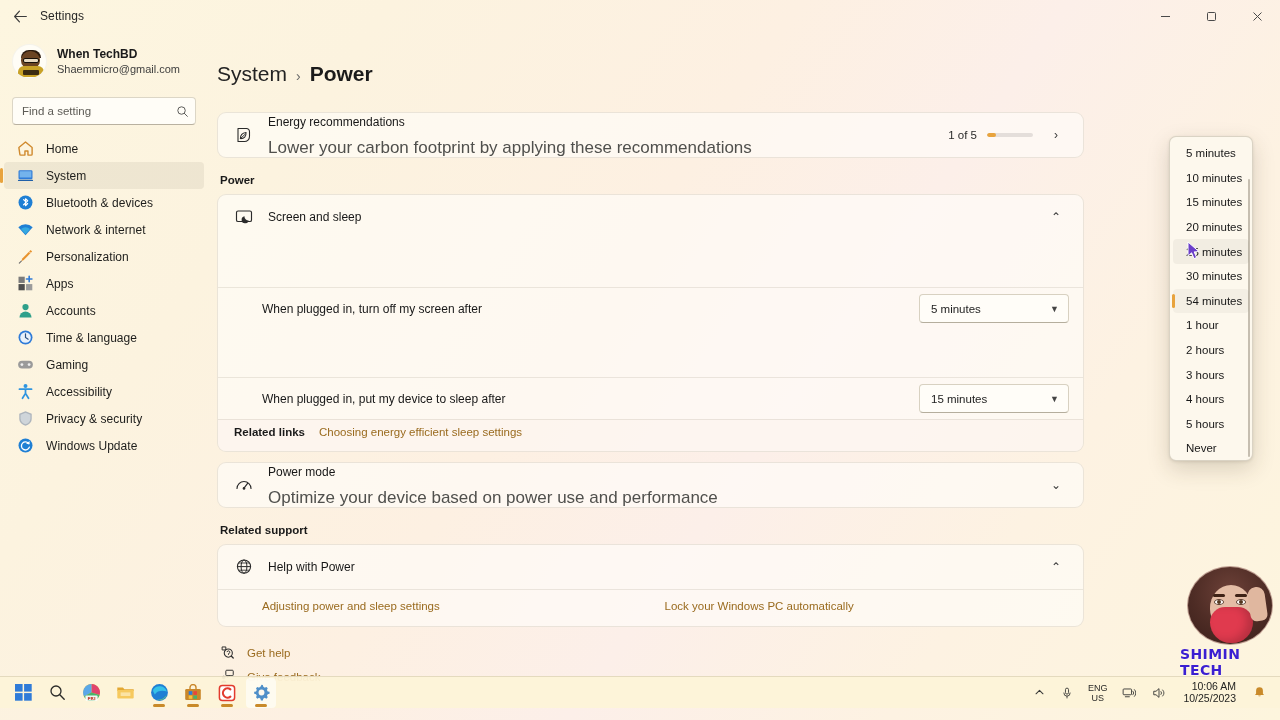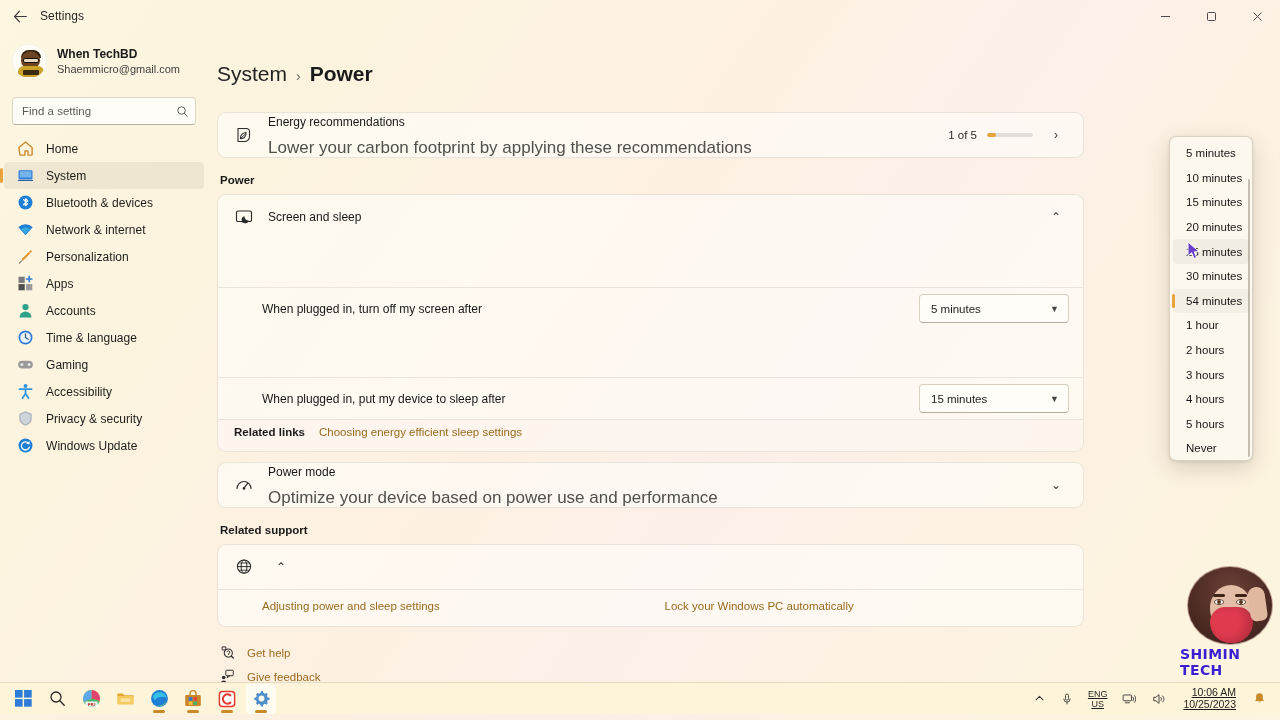--- a/index.html
+++ b/index.html
@@ -292,27 +292,26 @@
   }
   #wm-text {
     margin-top: 1px; font-size: 14px; font-weight: bold;
     color: #3b1fd1; letter-spacing: .4px;
     font-family: "DejaVu Sans", sans-serif;
     text-shadow: 0 1px 0 rgba(255,255,255,0.55);
   }
 
   
   #taskbar {
-    position: absolute; left: 0; bottom: 6px;
+    position: absolute; left: 0; bottom: 12px;
     width: 1280px; height: 32px;
     background: rgba(253,243,216,0.95);
     border-top: 1px solid rgba(180,168,140,0.35);
     display: flex; align-items: center;
     z-index: 80;
-    text-decoration: underline;
   }
   #tb-left { display: flex; align-items: center; gap: 4px; padding-left: 8px; }
   .tb-icon {
     width: 30px; height: 30px; border-radius: 4px;
     display: flex; align-items: center; justify-content: center;
     cursor: pointer; position: relative;
   }
   .tb-icon.active { background: rgba(255,255,255,0.6); }
   .tb-icon .ind {
     position: absolute; bottom: 1px; left: 50%; transform: translateX(-50%);
@@ -575,20 +574,23 @@
       <div class="section-label">Related support</div>
 
       <div class="card">
         <div class="row">
           <svg class="ricon" viewBox="0 0 20 20">
             <circle cx="10" cy="9.6" r="6.6" fill="none" stroke="currentColor" stroke-width="1.1"></circle>
             <ellipse cx="10" cy="9.6" rx="2.9" ry="6.6" fill="none" stroke="currentColor" stroke-width="1"></ellipse>
             <path d="M3.6 9.6 H16.4" stroke="currentColor" stroke-width="1"></path>
             <path d="M4.6 6 H15.4 M4.6 13.2 H15.4" stroke="currentColor" stroke-width="0.85"></path>
           </svg>
+          <div class="row-text">
+            <div class="row-title">Help with Power</div>
+          </div>
           <div class="row-right">
             <span class="chev">⌃</span>
           </div>
         </div>
         <div class="help-links">
           <div class="hl-col" id="hl-col1">
               <span class="link">Adjusting power and sleep settings</span>
             </div>
           <div class="hl-col" id="hl-col2">
               <span class="link">Lock your Windows PC automatically</span>

